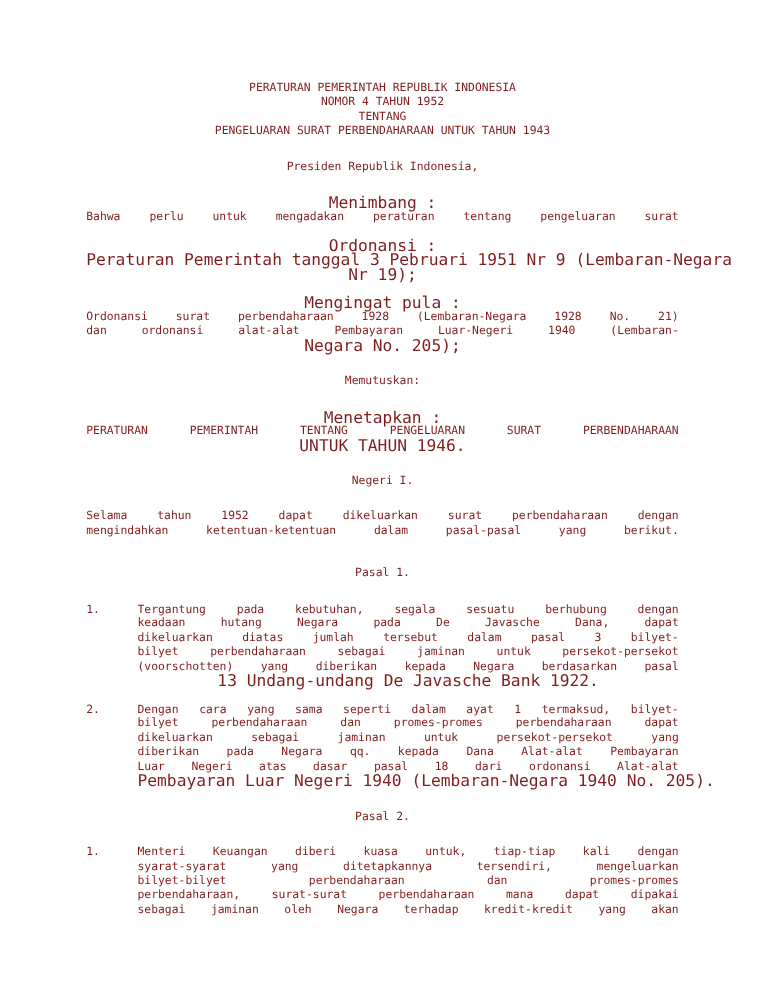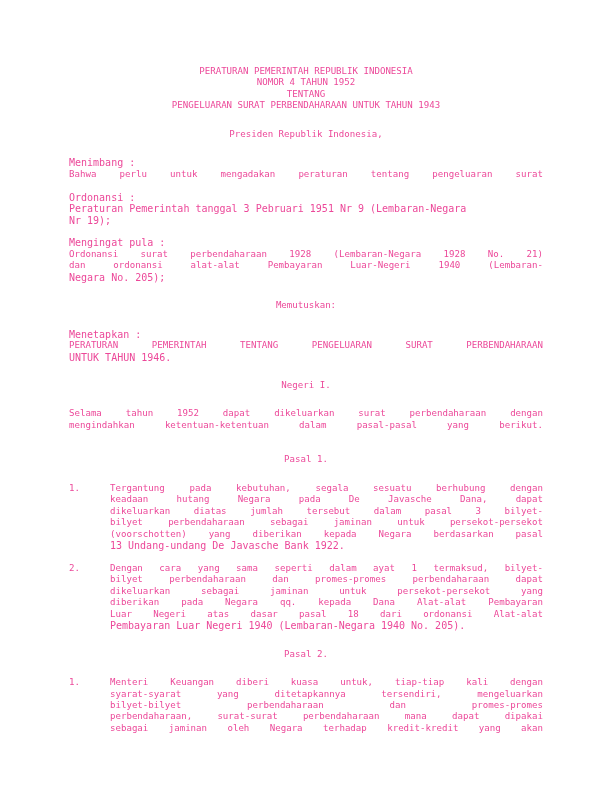--- a/index.html
+++ b/index.html
@@ -9,35 +9,36 @@
     background: #ffffff;
   }
   .page {
     position: relative;
     width: 612px;
     height: 792px;
     background: #ffffff;
     margin: 0;
     overflow: hidden;
     font-family: "DejaVu Sans Mono", "Liberation Mono", monospace;
-    color: #ec4899;
+    color: #7f1d1d;
     -webkit-font-smoothing: none;
   }
   .doc-body {
     position: absolute;
     left: 69px;
     top: 66px;
     width: 474px;
   }
   .ln {
-    font-size: 10px;
+    font-size: 13px;
     line-height: 11.45px;
     letter-spacing: 0px;
     white-space: pre;
     margin: 0;
+    text-align: center;
   }
   
   .just {
     display: flex;
     justify-content: space-between;
     width: 474px;
     font-size: 9.1px;
     line-height: 11.45px;
     white-space: pre;
     align-items: flex-end;

